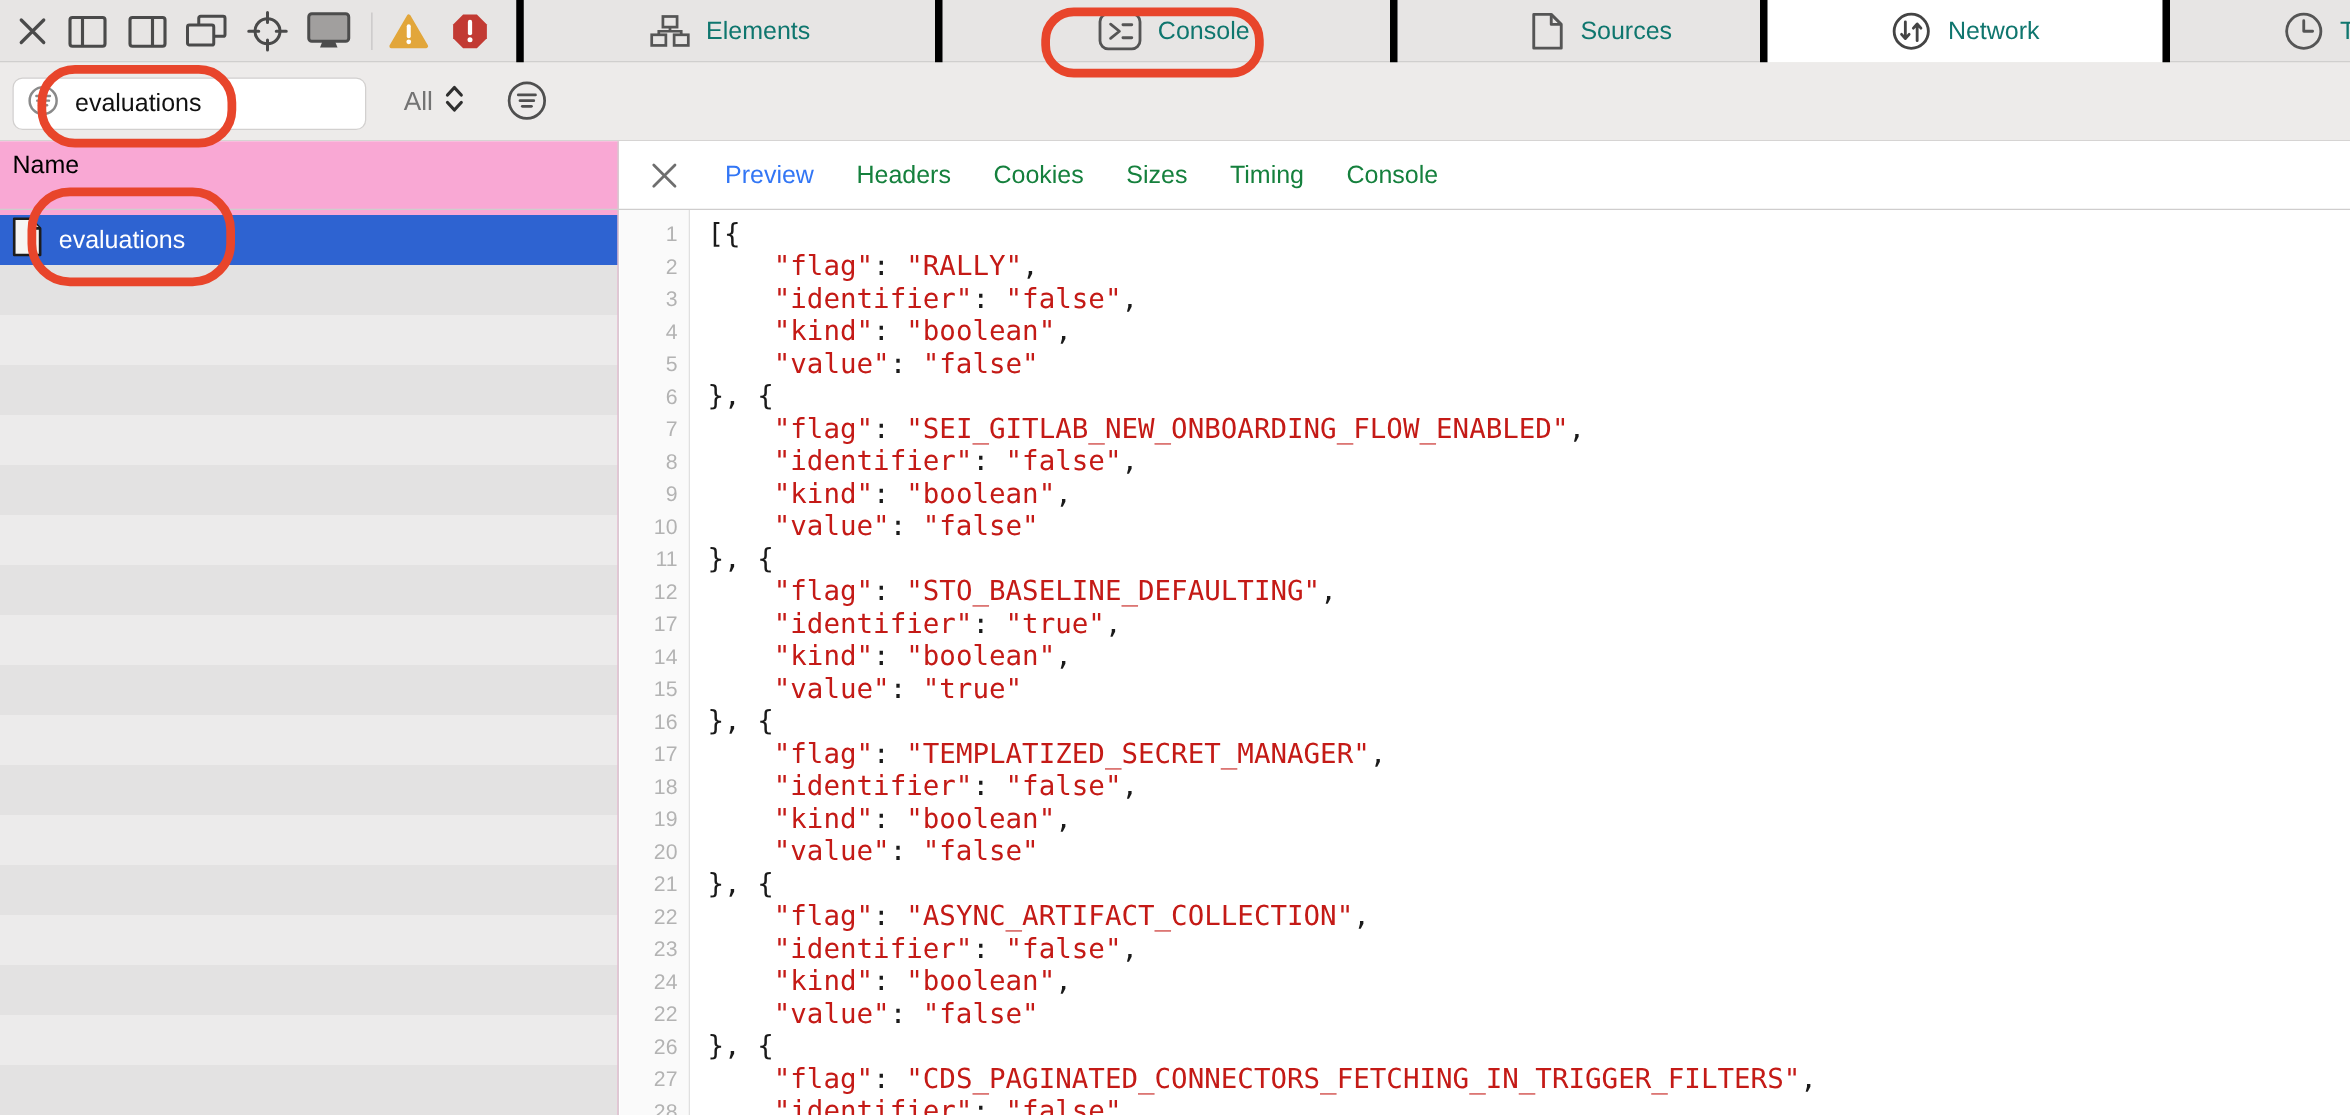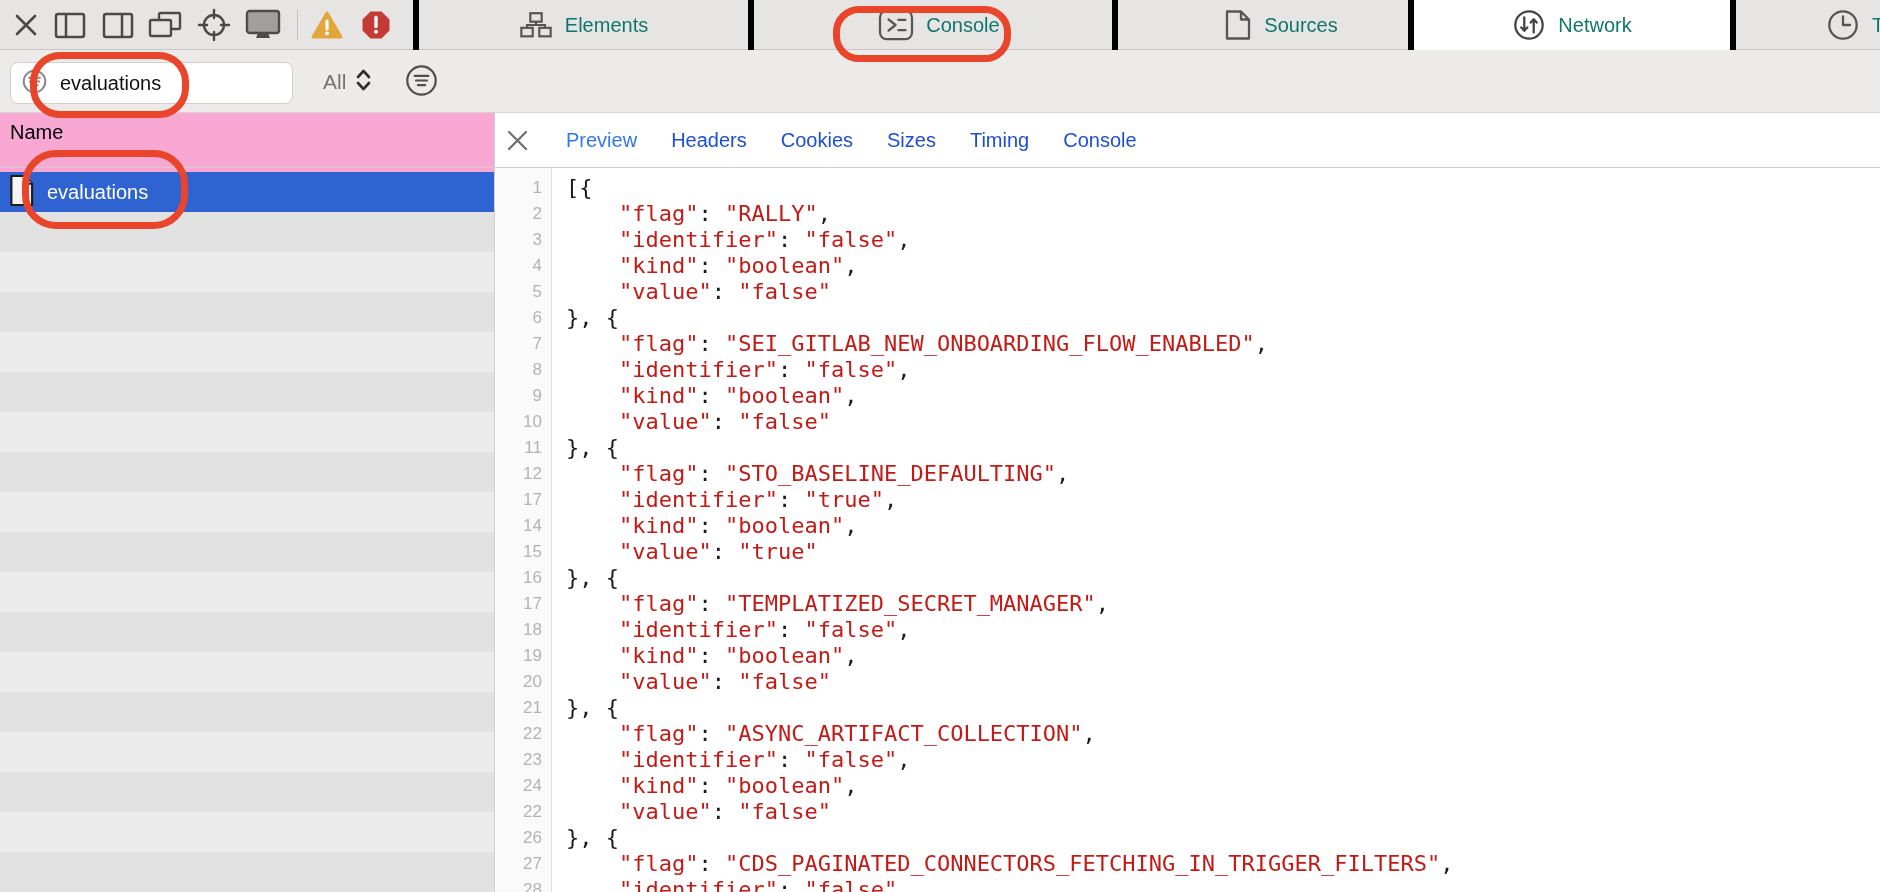--- a/index.html
+++ b/index.html
@@ -54,23 +54,23 @@
   .row-selected{position:absolute;left:0;top:59px;width:494px;height:40px;
     background:var(--selection-blue);display:flex;align-items:center;gap:12px;padding-left:8px;}
   .row-selected .nm{color:#fff;font-size:20px;}
   .stripes{position:absolute;left:0;top:99px;width:494px;height:680px;}
   .stripe{width:494px;height:40px;}
   .stripe.dark{background:var(--stripe-dark);}
   .stripe.light{background:var(--stripe-light);}
 
   .rightpanel{position:absolute;left:496px;top:0;width:1384px;height:779px;background:#fff;}
   .detail-tabs{position:absolute;left:0;top:0;width:1384px;height:54px;
-    display:flex;align-items:center;gap:34px;padding-left:6px;}
+    display:flex;align-items:center;gap:34px;padding-left:20px;}
   .detail-close{display:flex;align-items:center;justify-content:center;width:30px;height:30px;}
-  .dtab{font-size:20px;color:#1d4ed8;cursor:default;}
+  .dtab{font-size:20px;color:#15803d;cursor:default;}
   .dtab.active{color:var(--preview-tab-blue);}
 
   .gutter{position:absolute;left:0;top:55px;width:56px;height:724px;background:#fafafa;
     border-right:1px solid #e0e0e0;overflow:hidden;padding-top:7px;}
   .ln{height:26px;line-height:26px;text-align:right;padding-right:9px;
     font-size:17px;color:#b3b3b3;font-family:"Liberation Sans","DejaVu Sans",sans-serif;}
   .code{position:absolute;left:57px;top:55px;width:1327px;height:724px;overflow:hidden;
     padding:7px 0 0 13px;background:#fff;}
   .code-line{height:26px;line-height:26px;white-space:pre;
     font-family:"DejaVu Sans Mono","Liberation Mono",monospace;font-size:22px;color:#1a1a1a;}

